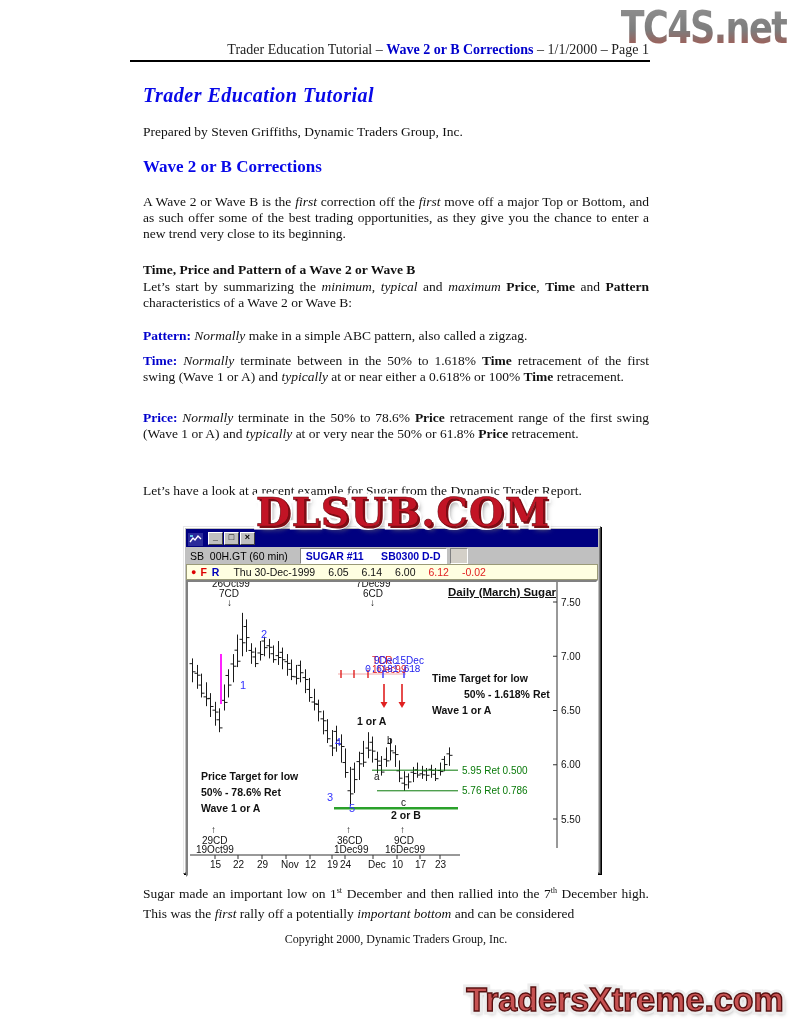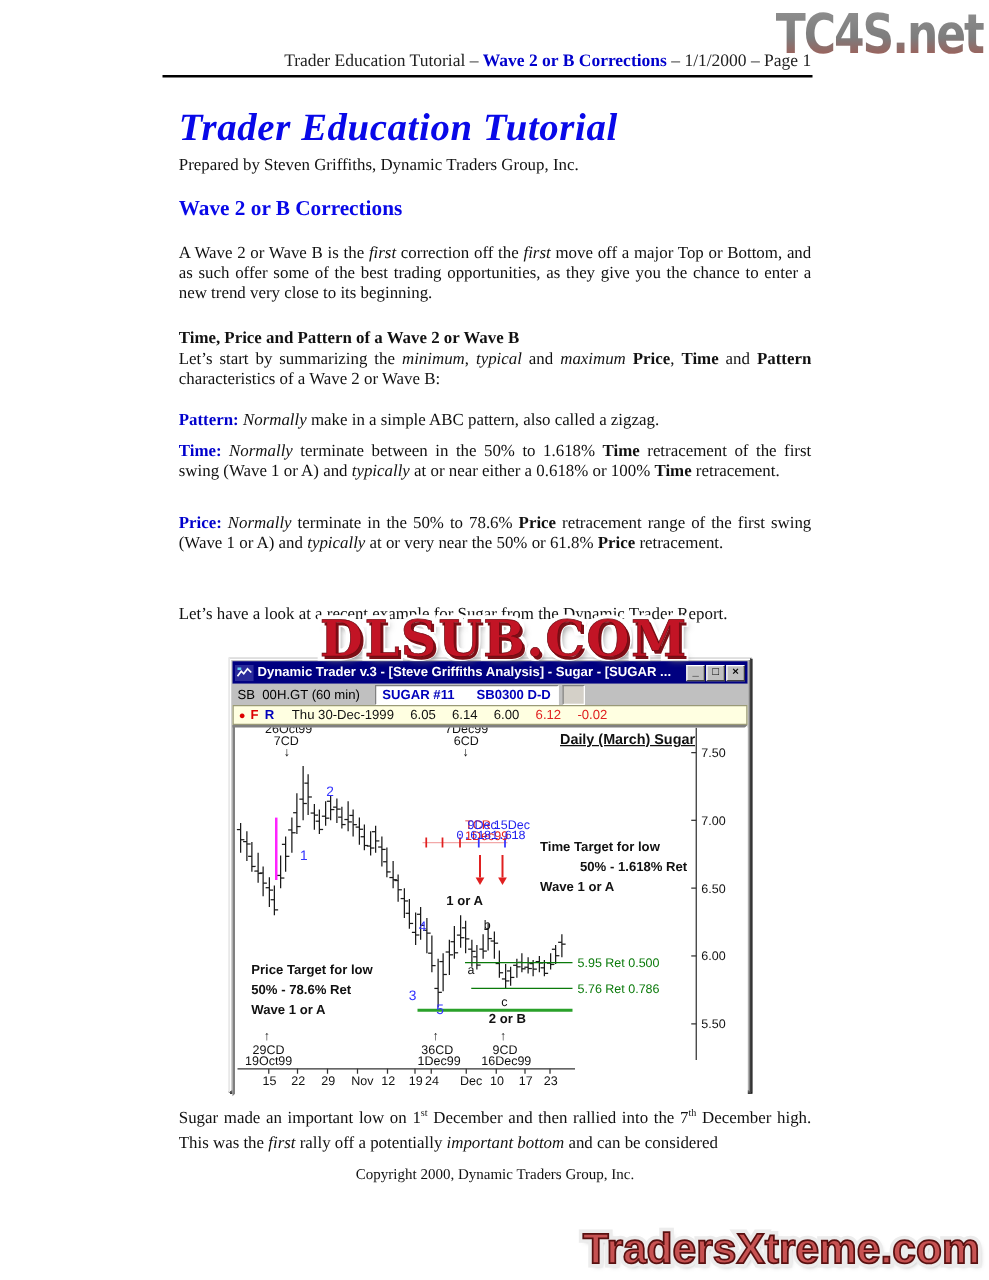--- a/index.html
+++ b/index.html
@@ -11,21 +11,21 @@
         font-weight:bold;font-size:44px;letter-spacing:-2px;transform:scaleX(.8);
         transform-origin:100% 0;background:linear-gradient(#939393,#7d7d7d 55%,#a45a52 90%,#8d4a44);
         -webkit-background-clip:text;background-clip:text;color:transparent;}
   .headerline{position:absolute;left:143px;top:42px;width:506px;text-align:right;
         font-size:14px;color:#222;}
   .headerline .hl{color:#0000cc;font-weight:bold;}
   .hrule{position:absolute;left:130px;top:60px;width:520px;height:2px;background:#000;}
 
   
   .col{position:absolute;left:143px;width:506px;}
-  h1.doctitle{margin:0;font-size:31px;font-style:italic;font-weight:bold;color:#0808e8;letter-spacing:.5px;}
+  h1.doctitle{margin:0;font-size:20px;font-style:italic;font-weight:bold;color:#0808e8;letter-spacing:.5px;}
   .byline{font-size:13.5px;}
   h2.sect{margin:0;font-size:17px;font-weight:bold;color:#0808e8;}
   p.body{margin:0;font-size:13.5px;line-height:16px;text-align:justify;}
   p.body3{margin:0;font-size:13.5px;line-height:20px;text-align:justify;}
   .b{font-weight:bold}.i{font-style:italic}
   .bluebold{color:#0000cc;font-weight:bold}
   .sup{vertical-align:super;font-size:60%;line-height:0;}
   .copyright{position:absolute;left:143px;top:932px;width:506px;text-align:center;font-size:12px;}
 
   
@@ -108,21 +108,20 @@
 
   <div class="dtwindow">
     <div class="titlebar">
       <span class="titleicon">
         <svg width="15" height="13">
             <rect x="0" y="0" width="15" height="13" fill="#2a2a9a"></rect>
         <polyline points="2,9 5,5 7,7 10,3 13,6" fill="none" stroke="#ffffff" stroke-width="1.4"></polyline>
         <rect x="2" y="2" width="3" height="2" fill="#66ccee"></rect>
           </svg>
       </span>
-      <span class="titletext">Dynamic Trader v.3 - [Steve Griffiths Analysis] - Sugar - [SUGAR ...</span>
       <span class="winbtns">
         <span class="winbtn">_</span>
         <span class="winbtn">□</span>
         <span class="winbtn">×</span>
       </span>
     </div>
     <div class="row2">
       <span class="lbl">SB  00H.GT (60 min)</span>
       <span class="symfield">SUGAR #11      SB0300 D-D</span>
       <span class="symfield2"></span>

